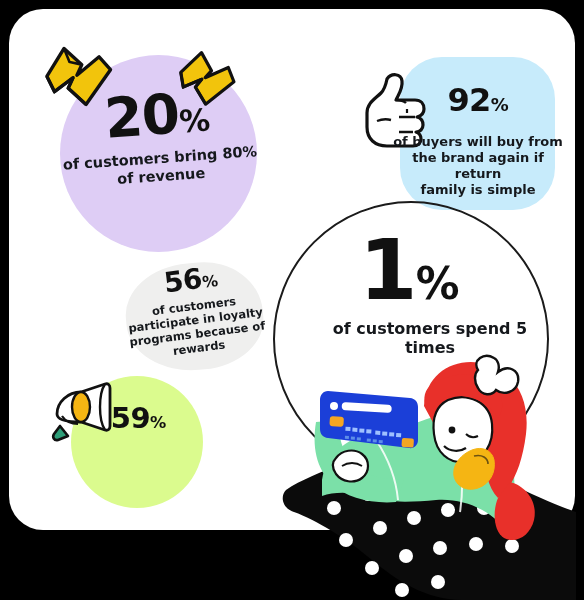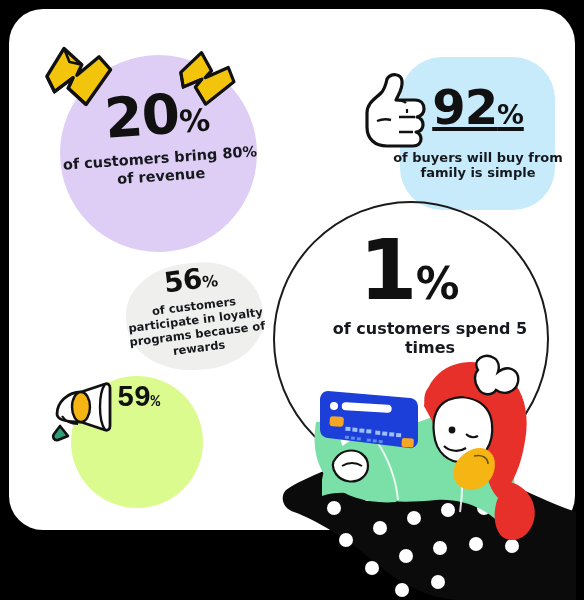--- a/index.html
+++ b/index.html
@@ -89,21 +89,21 @@
     background: #C7EBFB;
     border-radius: 42px;
   }
   #stat-92-text {
     position: absolute;
     left: 379px;
     top: 76px;
     width: 180px;
     text-align: center;
   }
-  #stat-92-text .pct { font-size: 48px; text-decoration: underline; }
+  #stat-92-text .pct { font-size: 32px; }
   #stat-92-text .caption { font-size: 13px; margin-top: 19px; }
 
   #thumb-icon { position: absolute; left: 348px; top: 60px; width: 72px; height: 84px; }
 
   
   #stat-1-shape {
     position: absolute;
     left: 264px;
     top: 192px;
     width: 272px;
@@ -151,24 +151,23 @@
     left: 62px;
     top: 367px;
     width: 132px;
     height: 132px;
     border-radius: 50%;
     background: #DBFB8E;
   }
   #stat-59-text {
     position: absolute;
     left: 57px;
-    top: 376px;
+    top: 396px;
     width: 145px;
     text-align: center;
-    font-family: Liberation Mono, monospace;
   }
   #stat-59-text .pct { font-size: 29px; }
   #stat-59-text .caption { font-size: 11.5px; margin-top: 5px; }
 
   #megaphone-icon { position: absolute; left: 41px; top: 371px; width: 66px; height: 66px; }
 
   
   #illustration {
     position: absolute;
     left: 276px;
@@ -234,20 +233,21 @@
         <path d="M50 40 L50 44" fill="none" stroke="#111" stroke-width="2.2"></path>
       </svg>
     </div>
 
     <div id="stat-92-text">
       <div class="pct">
         <span>92</span><span class="sym">%</span>
       </div>
       <div class="caption">
         <div>of buyers will buy from</div>
+        <div>the brand again if return</div>
         <div>family is simple</div>
       </div>
     </div>
 
     <div id="stat-1-shape"></div>
     <div id="stat-1-text">
       <div class="pct">
         <span>1</span><span class="sym">%</span>
       </div>
       <div class="caption">

